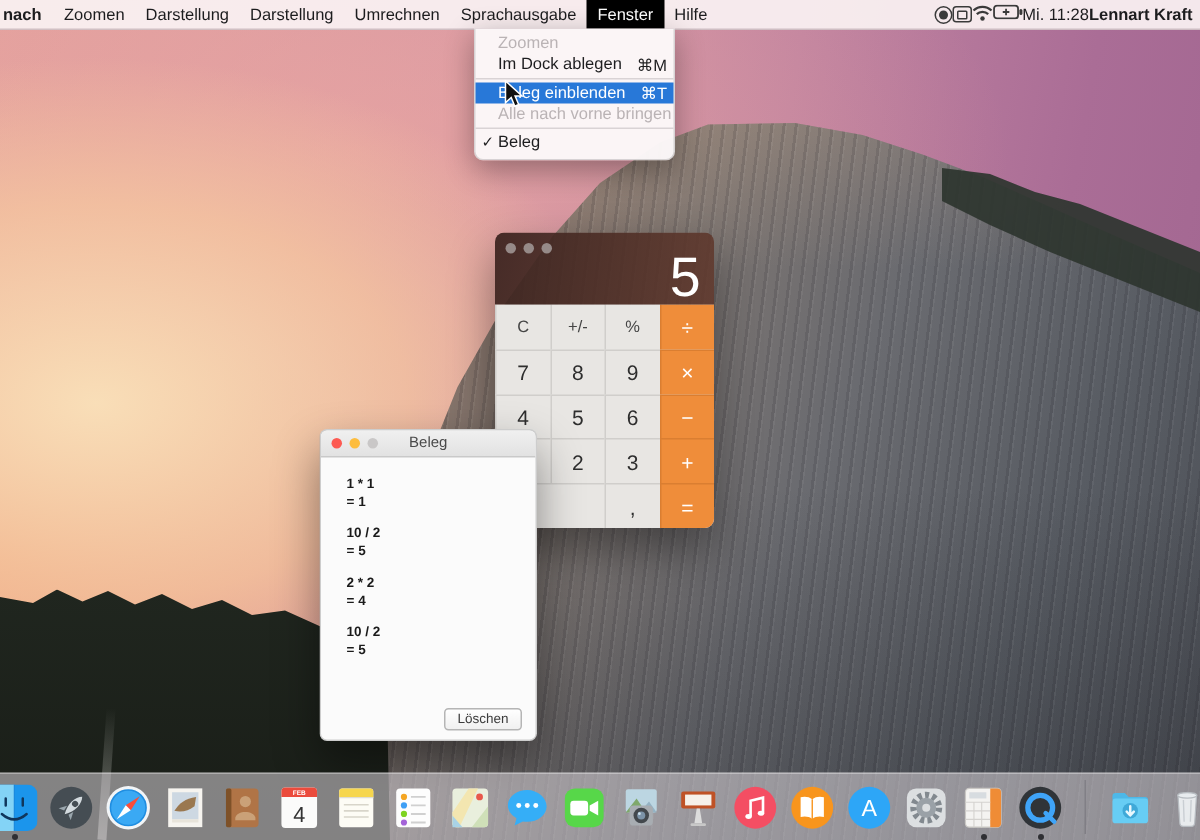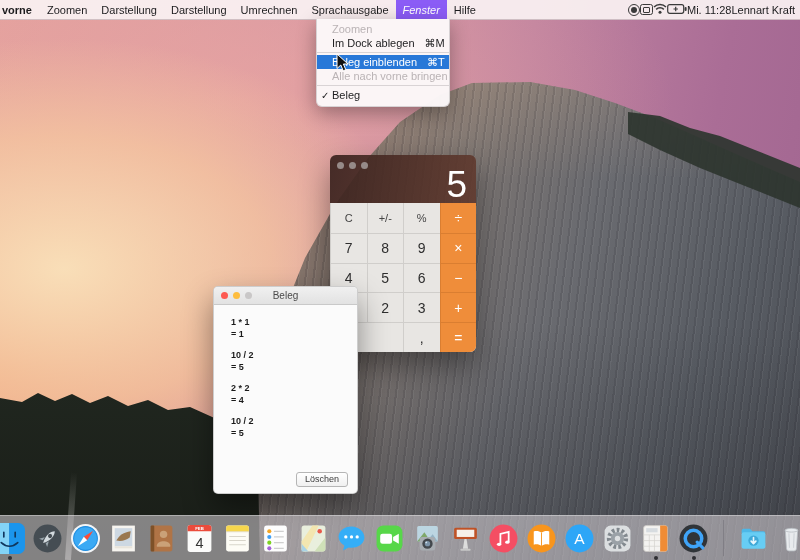--- a/index.html
+++ b/index.html
@@ -28,28 +28,28 @@
     background:linear-gradient(#39413a,#20261f 70%,#191d17);}
   .waterfall{position:absolute;left:68px;top:472px;width:6px;height:88px;transform:rotate(4deg);
     background:linear-gradient(rgba(255,255,255,0), rgba(242,242,236,.45));}
   
   .menubar{position:absolute;left:0;top:0;width:800px;height:19px;z-index:40;
     background:rgba(249,240,241,.94);border-bottom:1px solid rgba(90,60,70,.25);
     display:flex;align-items:center;font-size:11px;color:#1c1c1e;}
   .mb-left{display:flex;align-items:stretch;height:100%;}
   .mb-app{font-weight:bold;padding:0 8px 0 2px;display:flex;align-items:center;}
   .mb-item{padding:0 7px;display:flex;align-items:center;}
-  .mb-item.active{background:#8b5cf6;color:#fff;font-style:italic;}
+  .mb-item.active{background:#000000;color:#fff;}
   .mb-right{margin-left:auto;display:flex;align-items:center;padding-right:5px;}
   .ic-record{width:10px;height:10px;border:1.4px solid #3a3a3a;border-radius:50%;position:relative;}
   .ic-record::after{content:'';position:absolute;inset:2px;background:#3a3a3a;border-radius:50%;}
   .ic-screen{width:11px;height:9px;border:1.3px solid #3a3a3a;border-radius:2.5px;position:relative;}
   .ic-screen::after{content:'';position:absolute;left:2px;right:2px;top:1.5px;bottom:1.5px;border:1px solid #3a3a3a;border-radius:1px;}
   .mb-clock{white-space:nowrap;}
-  .mb-user{white-space:nowrap;font-weight:400;}
+  .mb-user{white-space:nowrap;font-weight:700;}
   
   .wmenu{position:absolute;left:316px;top:19px;width:132px;z-index:45;
     background:rgba(252,248,249,.97);border:1px solid rgba(0,0,0,.14);border-top:none;
     border-radius:0 0 6px 6px;box-shadow:0 6px 20px rgba(0,0,0,.33);padding:3px 0 4px;}
   .wm-item{position:relative;height:14px;display:flex;align-items:center;padding:0 9px 0 15px;font-size:11px;color:#1d1d1f;}
   .wm-check{position:absolute;left:4px;width:10px;font-size:10px;}
   .wm-label{flex:1;white-space:nowrap;}
   .wm-shortcut{margin-left:10px;color:#1d1d1f;}
   .wm-item.disabled,.wm-item.disabled .wm-shortcut{color:#bab3b5;}
   .wm-item.highlighted{background:#2878d8;color:#fff;}
@@ -102,21 +102,21 @@
 <div class="wallpaper">
   <div class="sky"></div>
   <div class="cliff"></div>
   <div class="trees-right"></div>
   <div class="foreground-ridge"></div>
   <div class="waterfall"></div>
 </div>
 
 <div class="menubar">
   <div class="mb-left">
-    <span class="mb-app">vorne</span>
+    <span class="mb-app">nach</span>
   <span class="mb-item">Zoomen</span>
       <span class="mb-item">Darstellung</span>
       <span class="mb-item">Darstellung</span>
       <span class="mb-item">Umrechnen</span>
       <span class="mb-item">Sprachausgabe</span>
       <span class="mb-item active">Fenster</span>
       <span class="mb-item">Hilfe</span>
     </div>
   <div class="mb-right">
     <span class="ic-record"></span>

